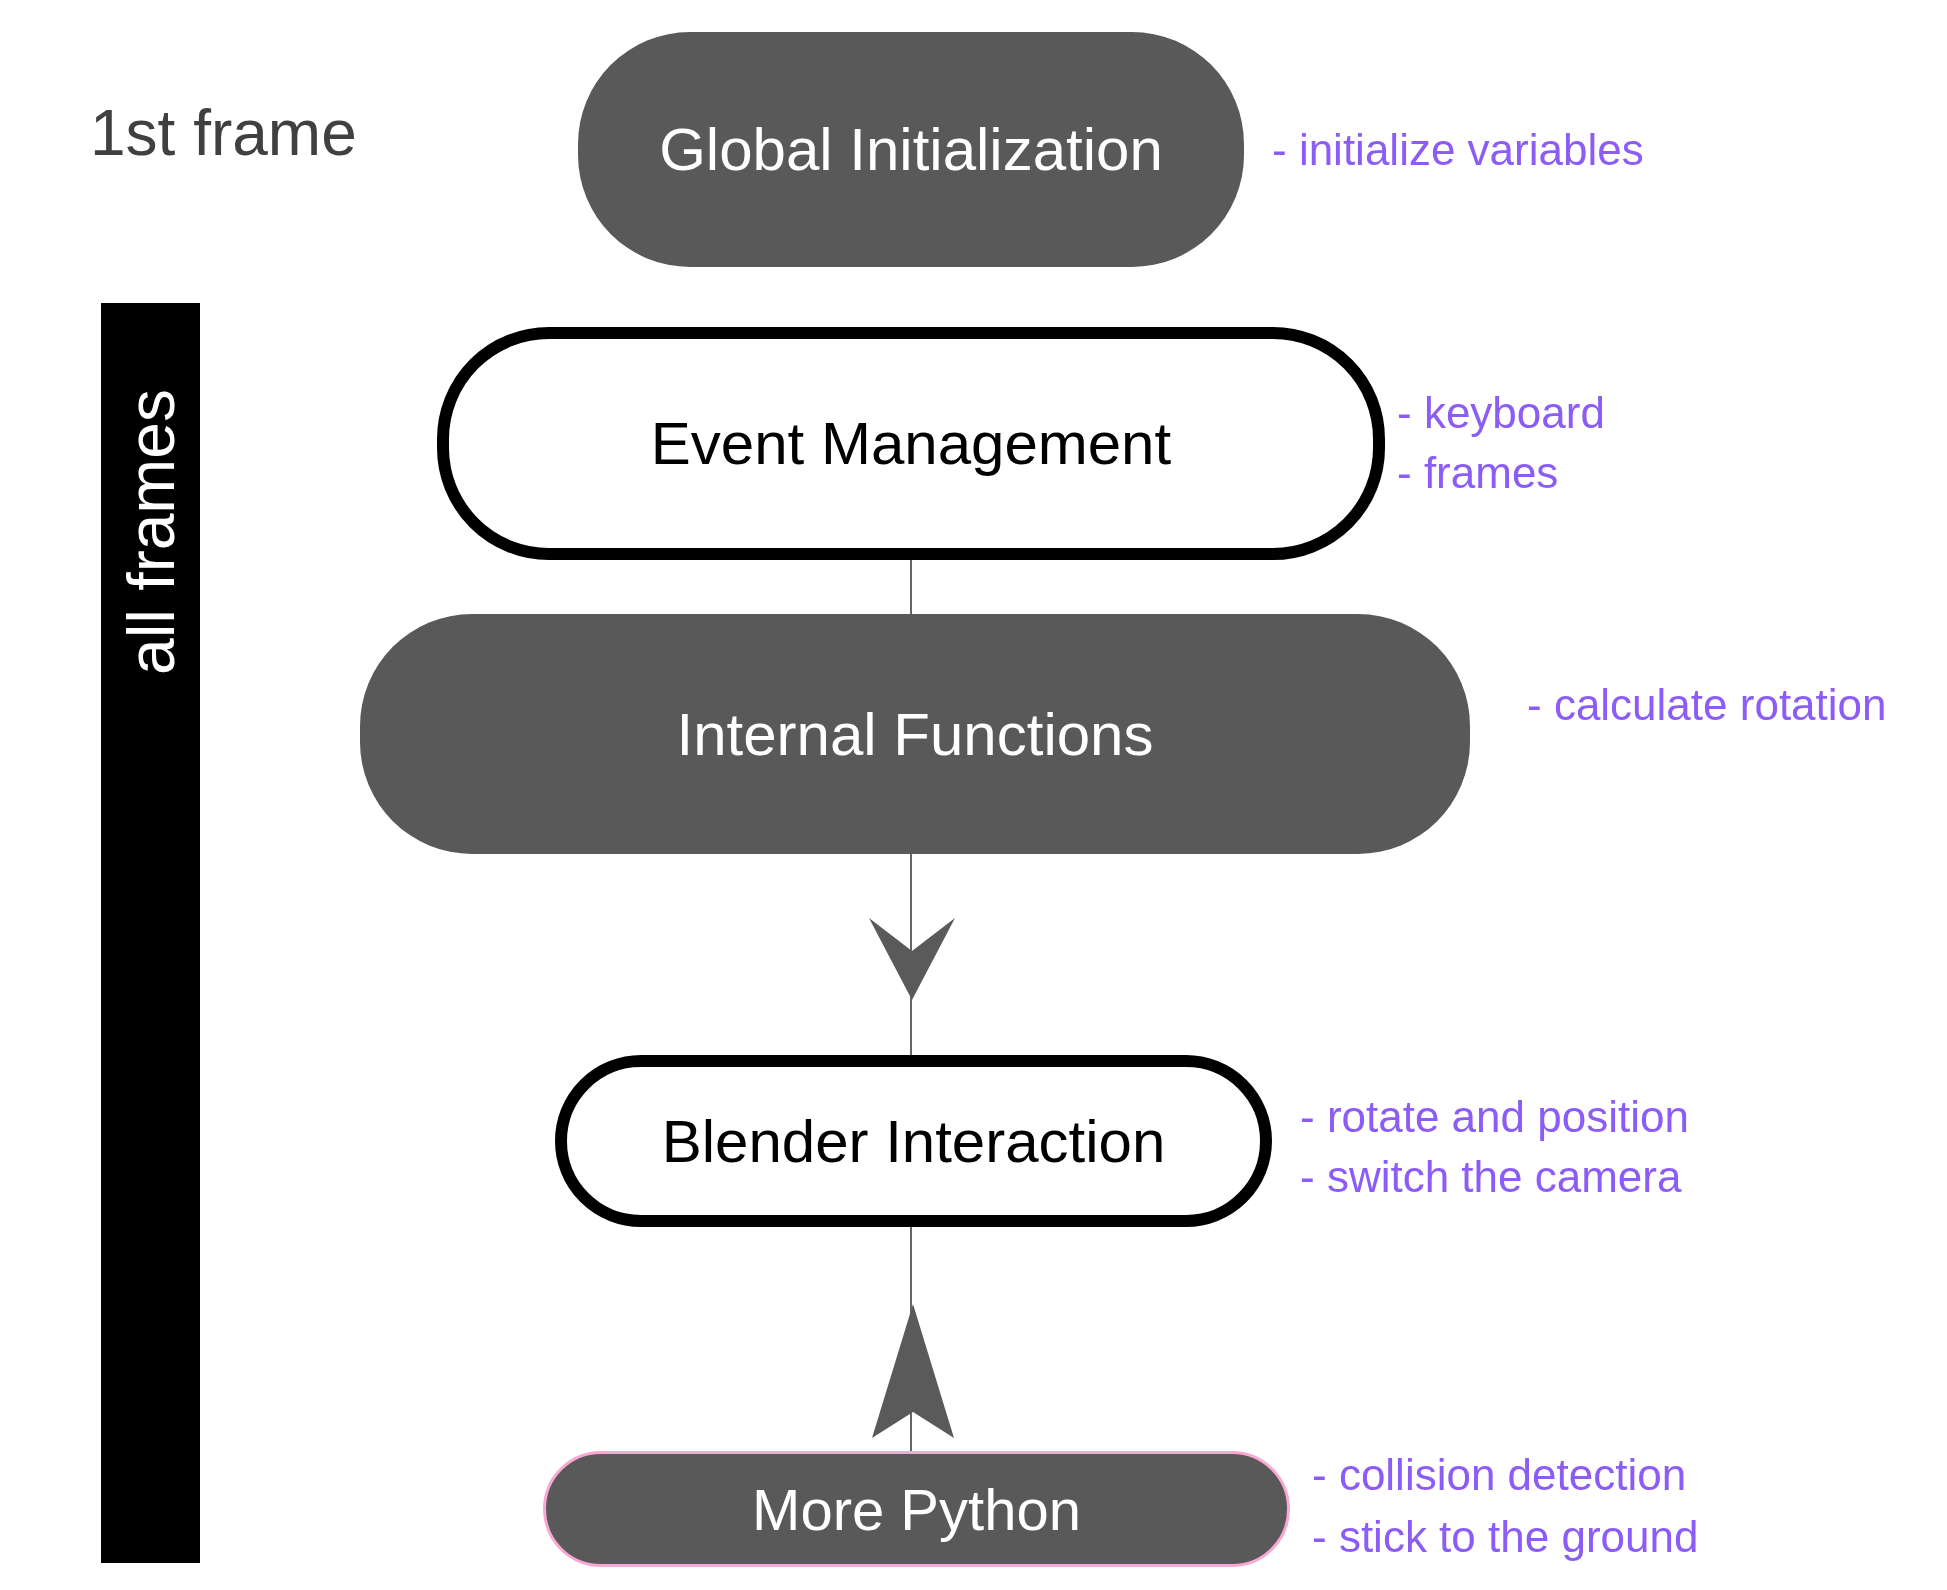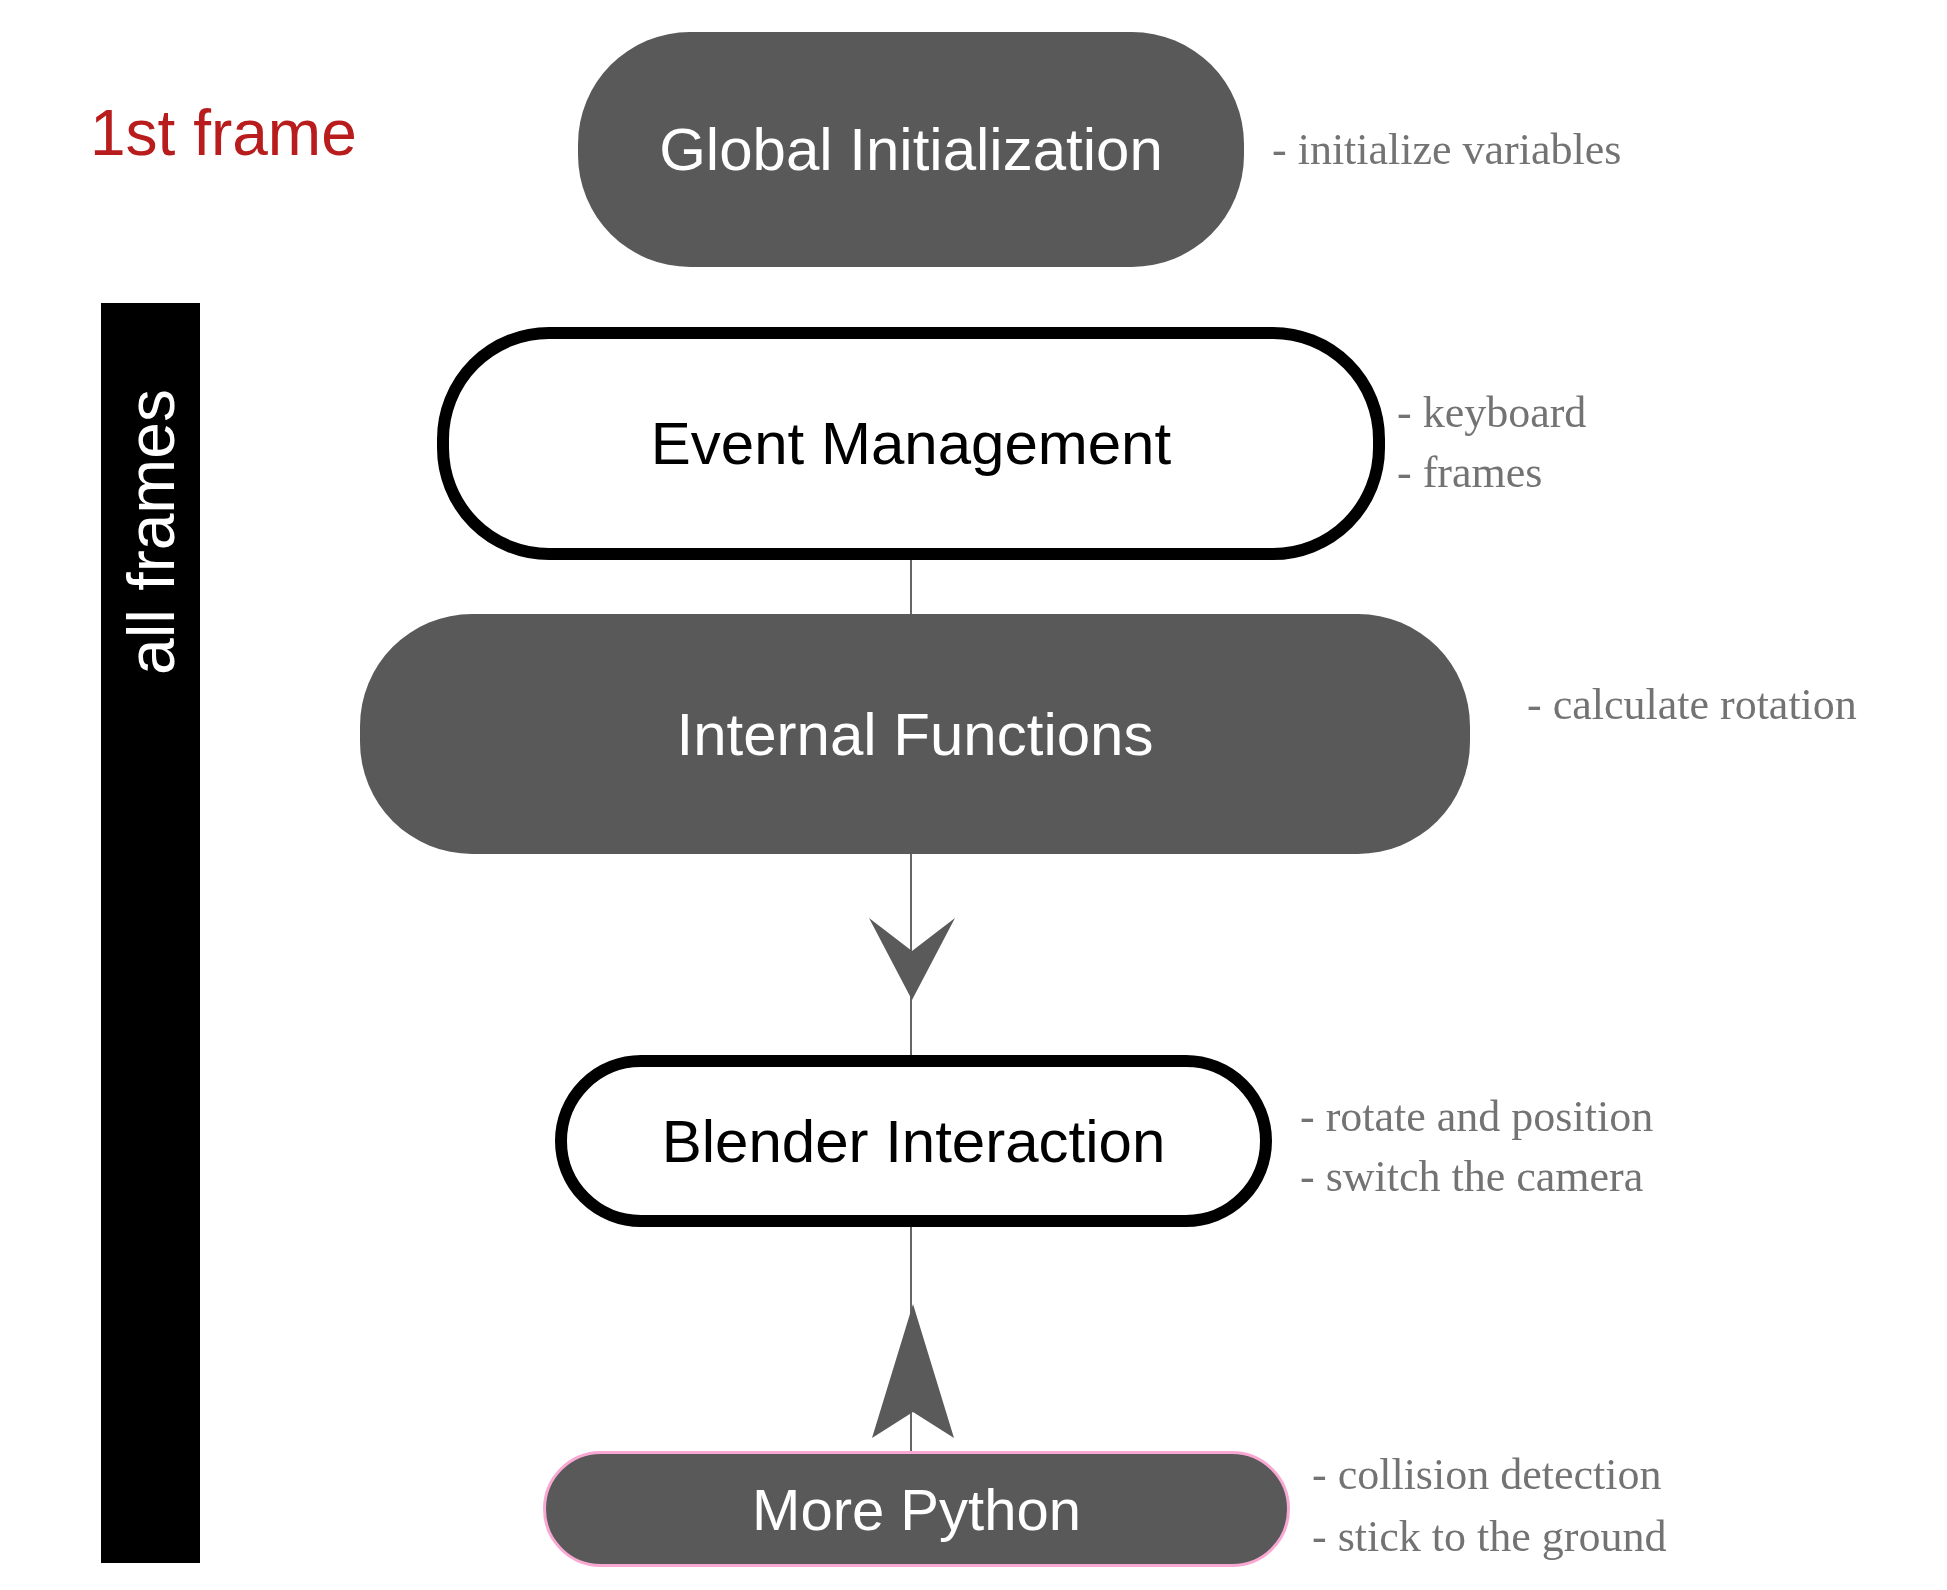--- a/index.html
+++ b/index.html
@@ -9,21 +9,21 @@
     height: 1590px;
     background: #ffffff;
     font-family: "Liberation Sans", sans-serif;
     overflow: hidden;
   }
   .corner-label {
     position: absolute;
     left: 90px;
     top: 96px;
     font-size: 64px;
-    color: #b91c1c;
+    color: #404040;
     white-space: nowrap;
   }
   .side-bar {
     position: absolute;
     left: 101px;
     top: 303px;
     width: 99px;
     height: 1260px;
     background: #000000;
   }
@@ -59,25 +59,24 @@
   #box-global   { left: 578px; top: 32px;   width: 666px;  height: 235px; border-radius: 112px; }
   #box-event    { left: 437px; top: 327px;  width: 948px;  height: 233px; border-radius: 112px; }
   #box-internal { left: 360px; top: 614px;  width: 1110px; height: 240px; border-radius: 112px; }
   #box-blender  { left: 555px; top: 1055px; width: 717px;  height: 172px; border-radius: 86px; }
   #box-python   { left: 543px; top: 1451px; width: 747px;  height: 116px; border-radius: 58px;
                   border: 3px solid #f9a8d4; }
   #box-python .box-label { font-size: 58px; }
 
   .notes {
     position: absolute;
-    color: #737373;
+    color: #8b5cf6;
     font-size: 44px;
     line-height: 60px;
     white-space: nowrap;
-    font-family: Liberation Serif, serif;
   }
   #notes-global   { left: 1272px; top: 120px; }
   #notes-event    { left: 1397px; top: 383px; }
   #notes-internal { left: 1495px; top: 675px; margin-left: 32px; }
   #notes-blender  { left: 1300px; top: 1087px; }
   #notes-python   { left: 1312px; top: 1444px; line-height: 62px; }
 
   .connector {
     position: absolute;
     width: 2px;

